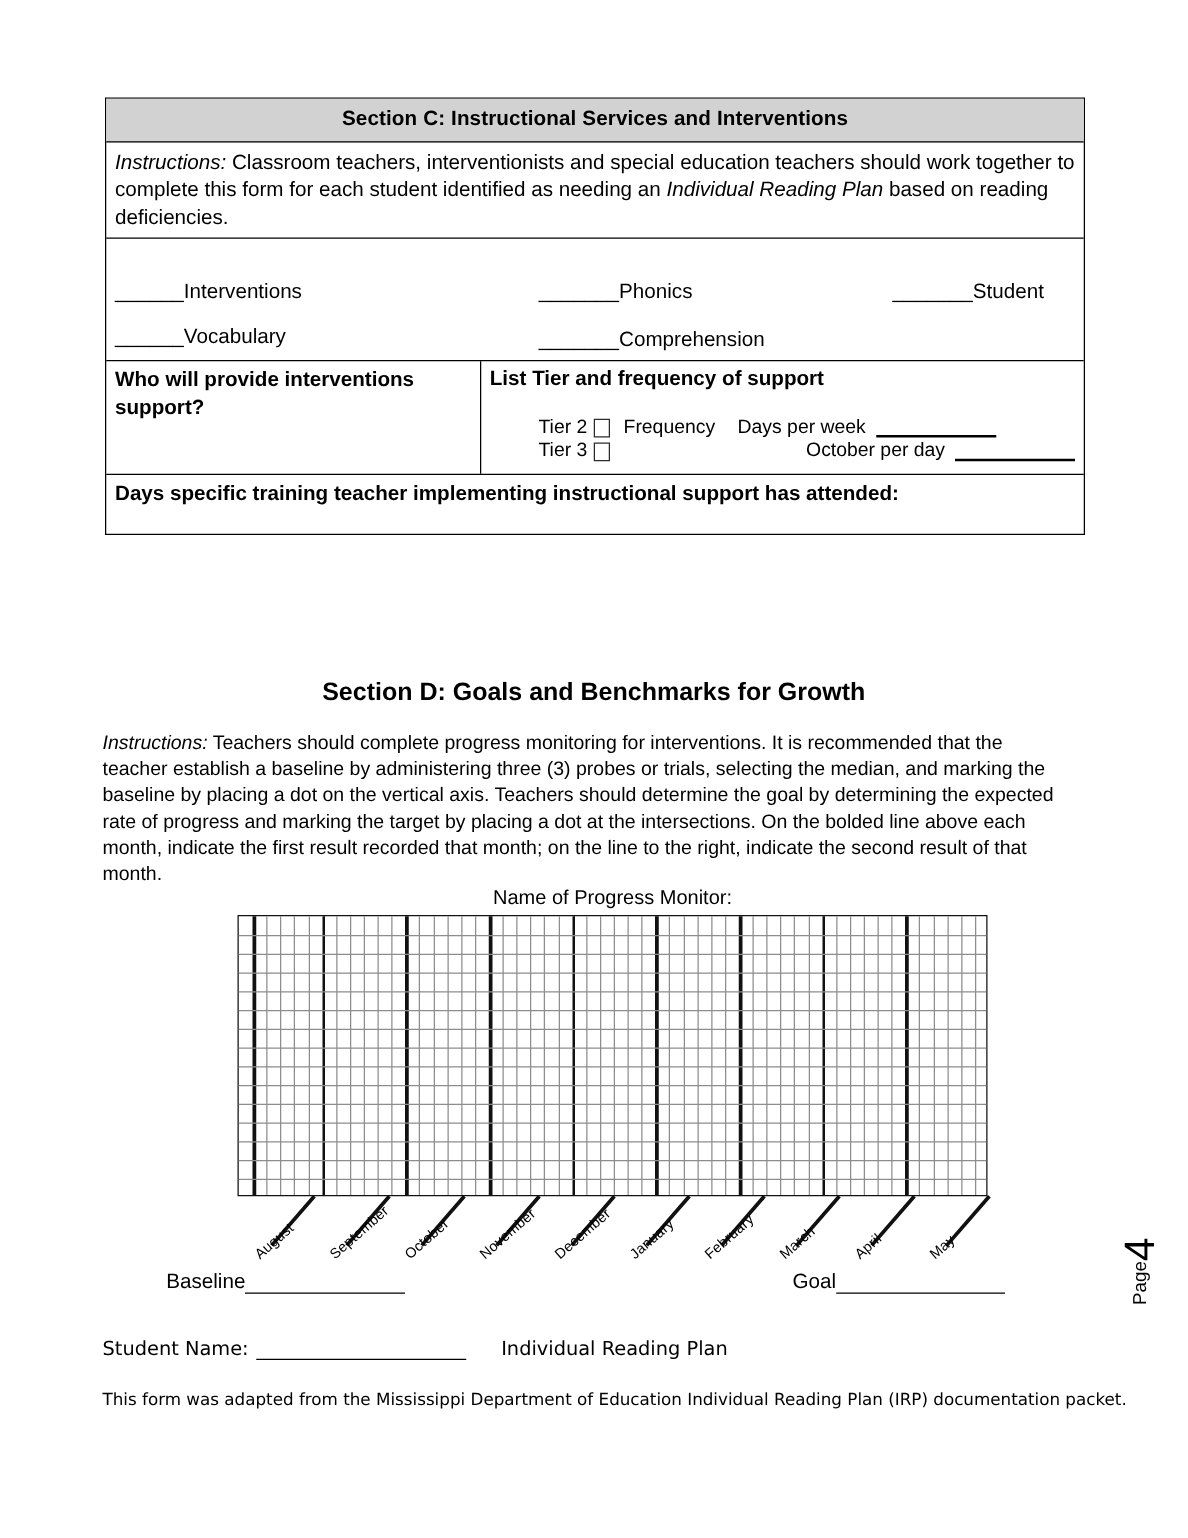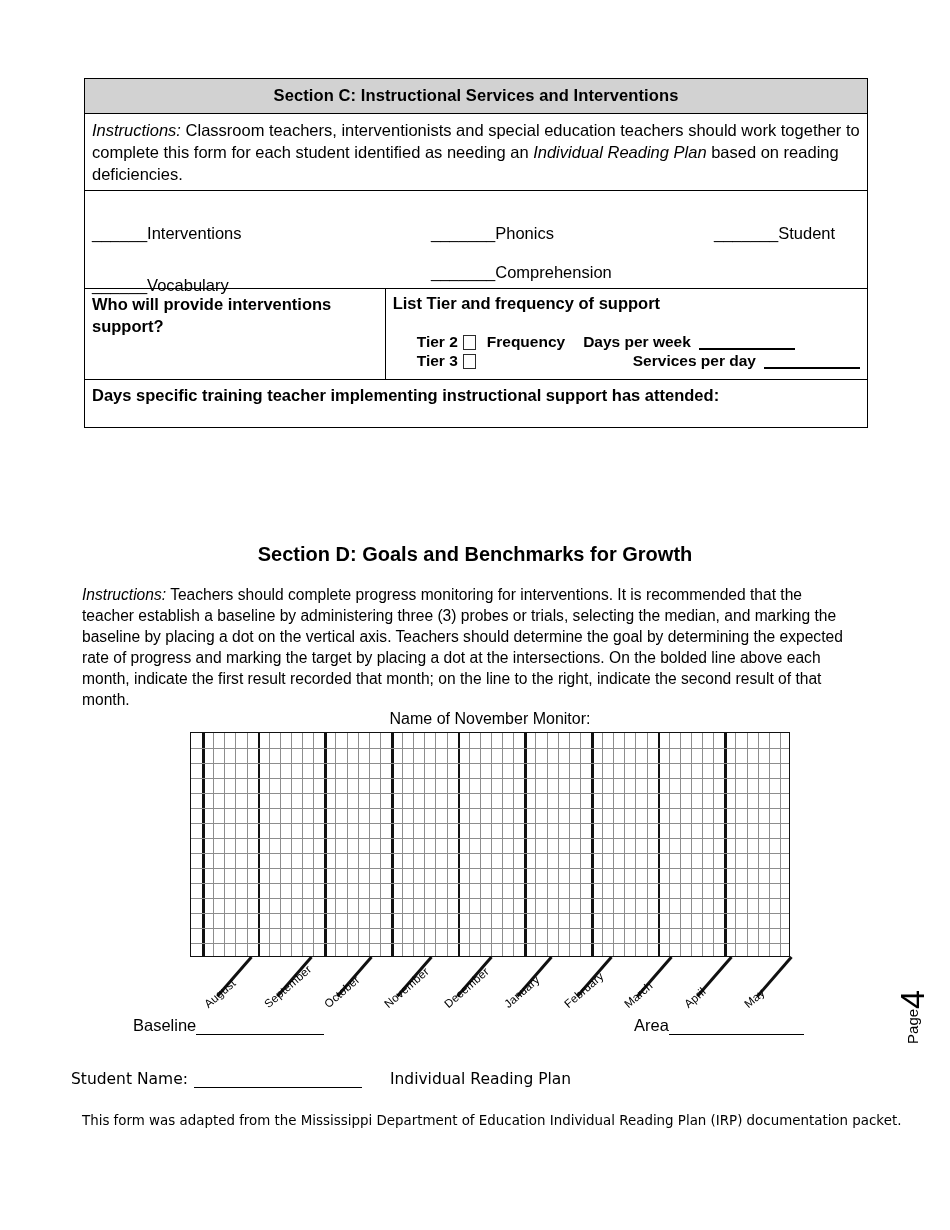--- a/index.html
+++ b/index.html
@@ -88,23 +88,23 @@
   }
   .split-right {
     flex: 1;
     box-sizing: border-box;
     padding: 5px 7px 8px;
     font-size: 16.5px;
     font-weight: bold;
   }
   .tier-block {
     margin-top: 20px;
-    margin-left: 24px;
+    margin-left: 39px;
     font-size: 15.5px;
-    font-weight: bold;
+    font-weight: normal;
   }
   .tier-line {
     display: flex;
     align-items: center;
     height: 19px;
     white-space: nowrap;
   }
   .chk {
     display: inline-block;
     width: 13px;
@@ -243,21 +243,21 @@
     font-family: "Liberation Sans", sans-serif;
     white-space: nowrap;
   }
   .page-num .big {
     font-size: 34px;
     vertical-align: -6px;
   }
 
   .student-row {
     position: absolute;
-    left: 71px;
+    left: 82px;
     top: 1070px;
     font-size: 15.5px;
     font-family: "DejaVu Sans", sans-serif;
     white-space: nowrap;
   }
   .student-row .sline {
     display: inline-block;
     width: 168px;
     border-bottom: 1.6px solid #000;
     height: 14px;
@@ -290,21 +290,21 @@
     <div class="deficit-grid">
       <div class="deficit-item" style="left:0px; top:28px;">
         <span class="blank-us">______</span><span>Interventions</span>
       </div>
       <div class="deficit-item" style="left:339px; top:28px;">
         <span class="blank-us">_______</span><span>Phonics</span>
       </div>
       <div class="deficit-item" style="left:622px; top:28px;">
         <span class="blank-us">_______</span><span>Student</span>
       </div>
-      <div class="deficit-item" style="left:0px; top:80px;">
+      <div class="deficit-item" style="left:0px; top:64px;">
         <span class="blank-us">______</span><span>Vocabulary</span>
       </div>
       <div class="deficit-item" style="left:339px; top:67px;">
         <span class="blank-us">_______</span><span>Comprehension</span>
       </div>
     </div>
   </div>
 
 
   <div class="split-row">
@@ -317,39 +317,39 @@
         <div class="tier-line">
           <span>Tier 2</span>
           <span class="chk"></span>
           <span class="freq-label">Frequency</span>
           <span class="dpw-label">Days per week</span>
           <span class="uline"></span>
         </div>
         <div class="tier-line">
           <span>Tier 3</span>
           <span class="chk"></span>
-          <span class="mpd-wrap">Services per day</span>
+          <span class="mpd-wrap">October per day</span>
           <span class="uline"></span>
         </div>
       </div>
     </div>
   </div>
 
   <div class="training-row">
     <span>Days specific training teacher implementing instructional support has attended:</span>
   </div>
 </div>
 
 <div class="section-d-title">Section D: Goals and Benchmarks for Growth</div>
 
 <div class="instructions-d">
   <span class="ital">Instructions:</span><span> Teachers should complete progress monitoring for interventions. It is recommended that the teacher establish a baseline by administering three (3) probes or trials, selecting the median, and marking the baseline by placing a dot on the vertical axis. Teachers should determine the goal by determining the expected rate of progress and marking the target by placing a dot at the intersections. On the bolded line above each month, indicate the first result recorded that month; on the line to the right, indicate the second result of that month.</span>
 </div>
 
-<div class="monitor-label">Name of November Monitor:</div>
+<div class="monitor-label">Name of Progress Monitor:</div>
 
 <div class="chart-wrap">
   <div class="grid" id="grid">
       <div class="vline bold" style="left: 11.1111px;"></div>
       <div class="vline" style="left: 22.2222px;"></div>
       <div class="vline" style="left: 33.3333px;"></div>
       <div class="vline" style="left: 44.4444px;"></div>
       <div class="vline" style="left: 55.5556px;"></div>
       <div class="vline bold" style="left: 66.6667px;"></div>
       <div class="vline" style="left: 77.7778px;"></div>
@@ -437,21 +437,21 @@
     <div class="month-name" style="left: 492px; top: 44px;">April</div>
     <div class="month-tick" style="left: 600px;"></div>
     <div class="month-name" style="left: 552px; top: 44px;">May</div>
   </div>
 
 <div class="baseline-goal">
   <div class="bg-item" style="left:133px;">
     <span>Baseline</span><span class="bg-line" style="width:128px;"></span>
   </div>
   <div class="bg-item" style="left:634px;">
-    <span>Area</span><span class="bg-line" style="width:135px;"></span>
+    <span>Goal</span><span class="bg-line" style="width:135px;"></span>
   </div>
 </div>
 
 <div class="page-num">
   <span>Page</span><span class="big">4</span>
 </div>
 
 <div class="student-row">
   <span>Student Name:</span><span class="sline"></span><span class="irp">Individual Reading Plan</span>
 </div>

